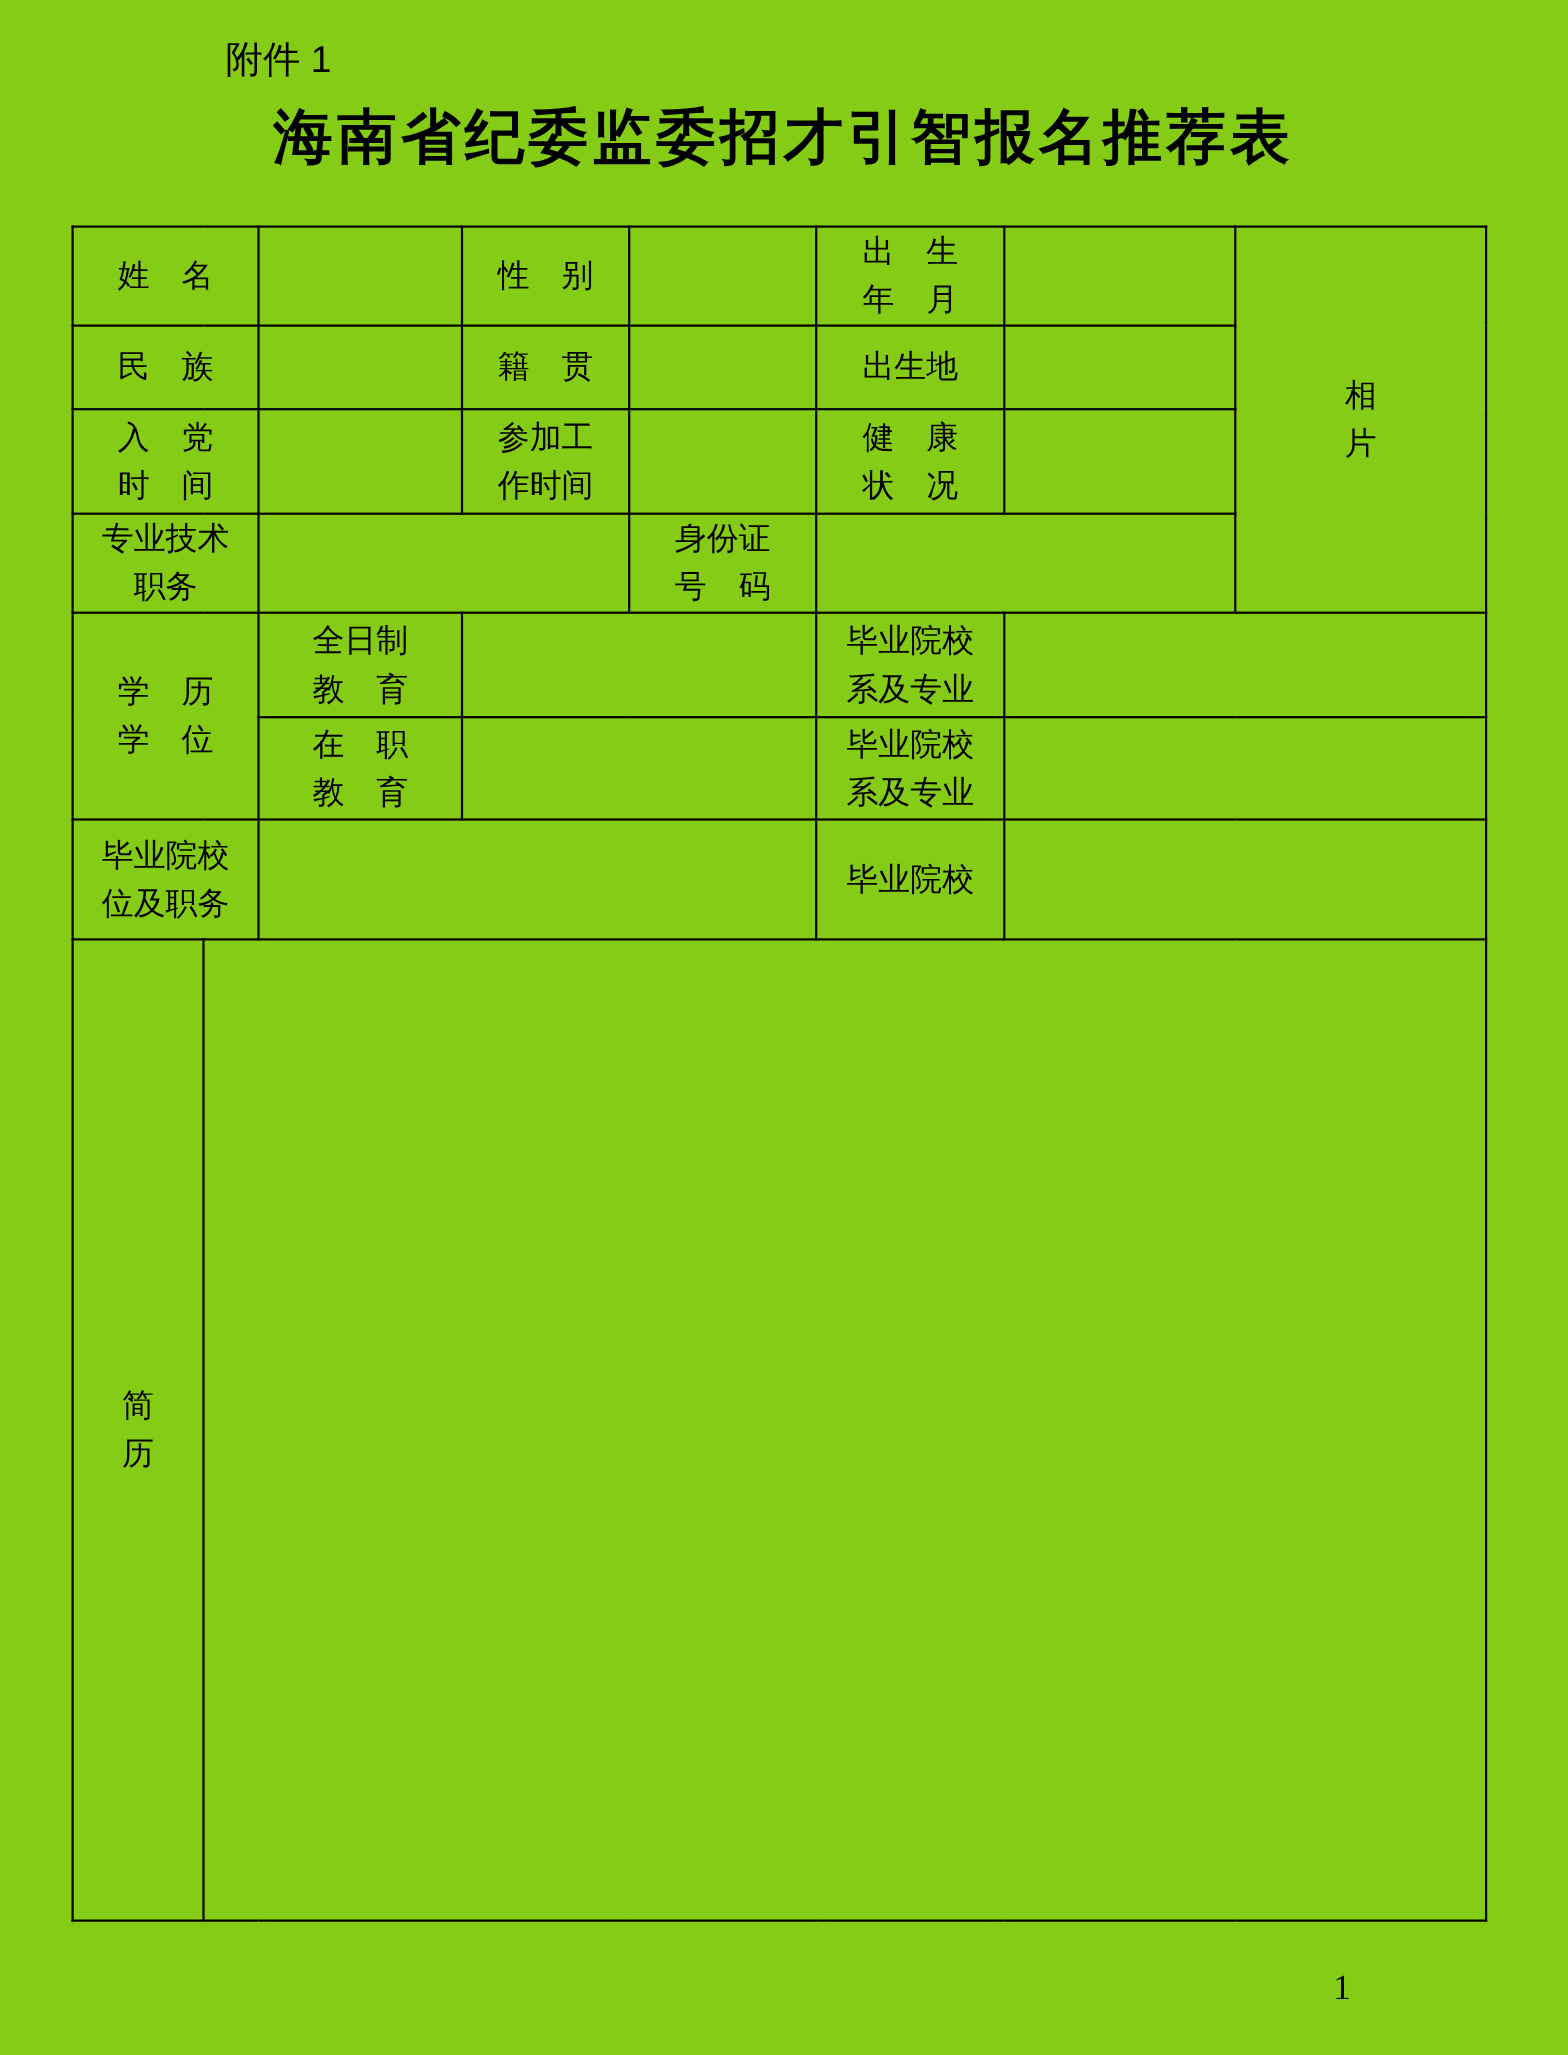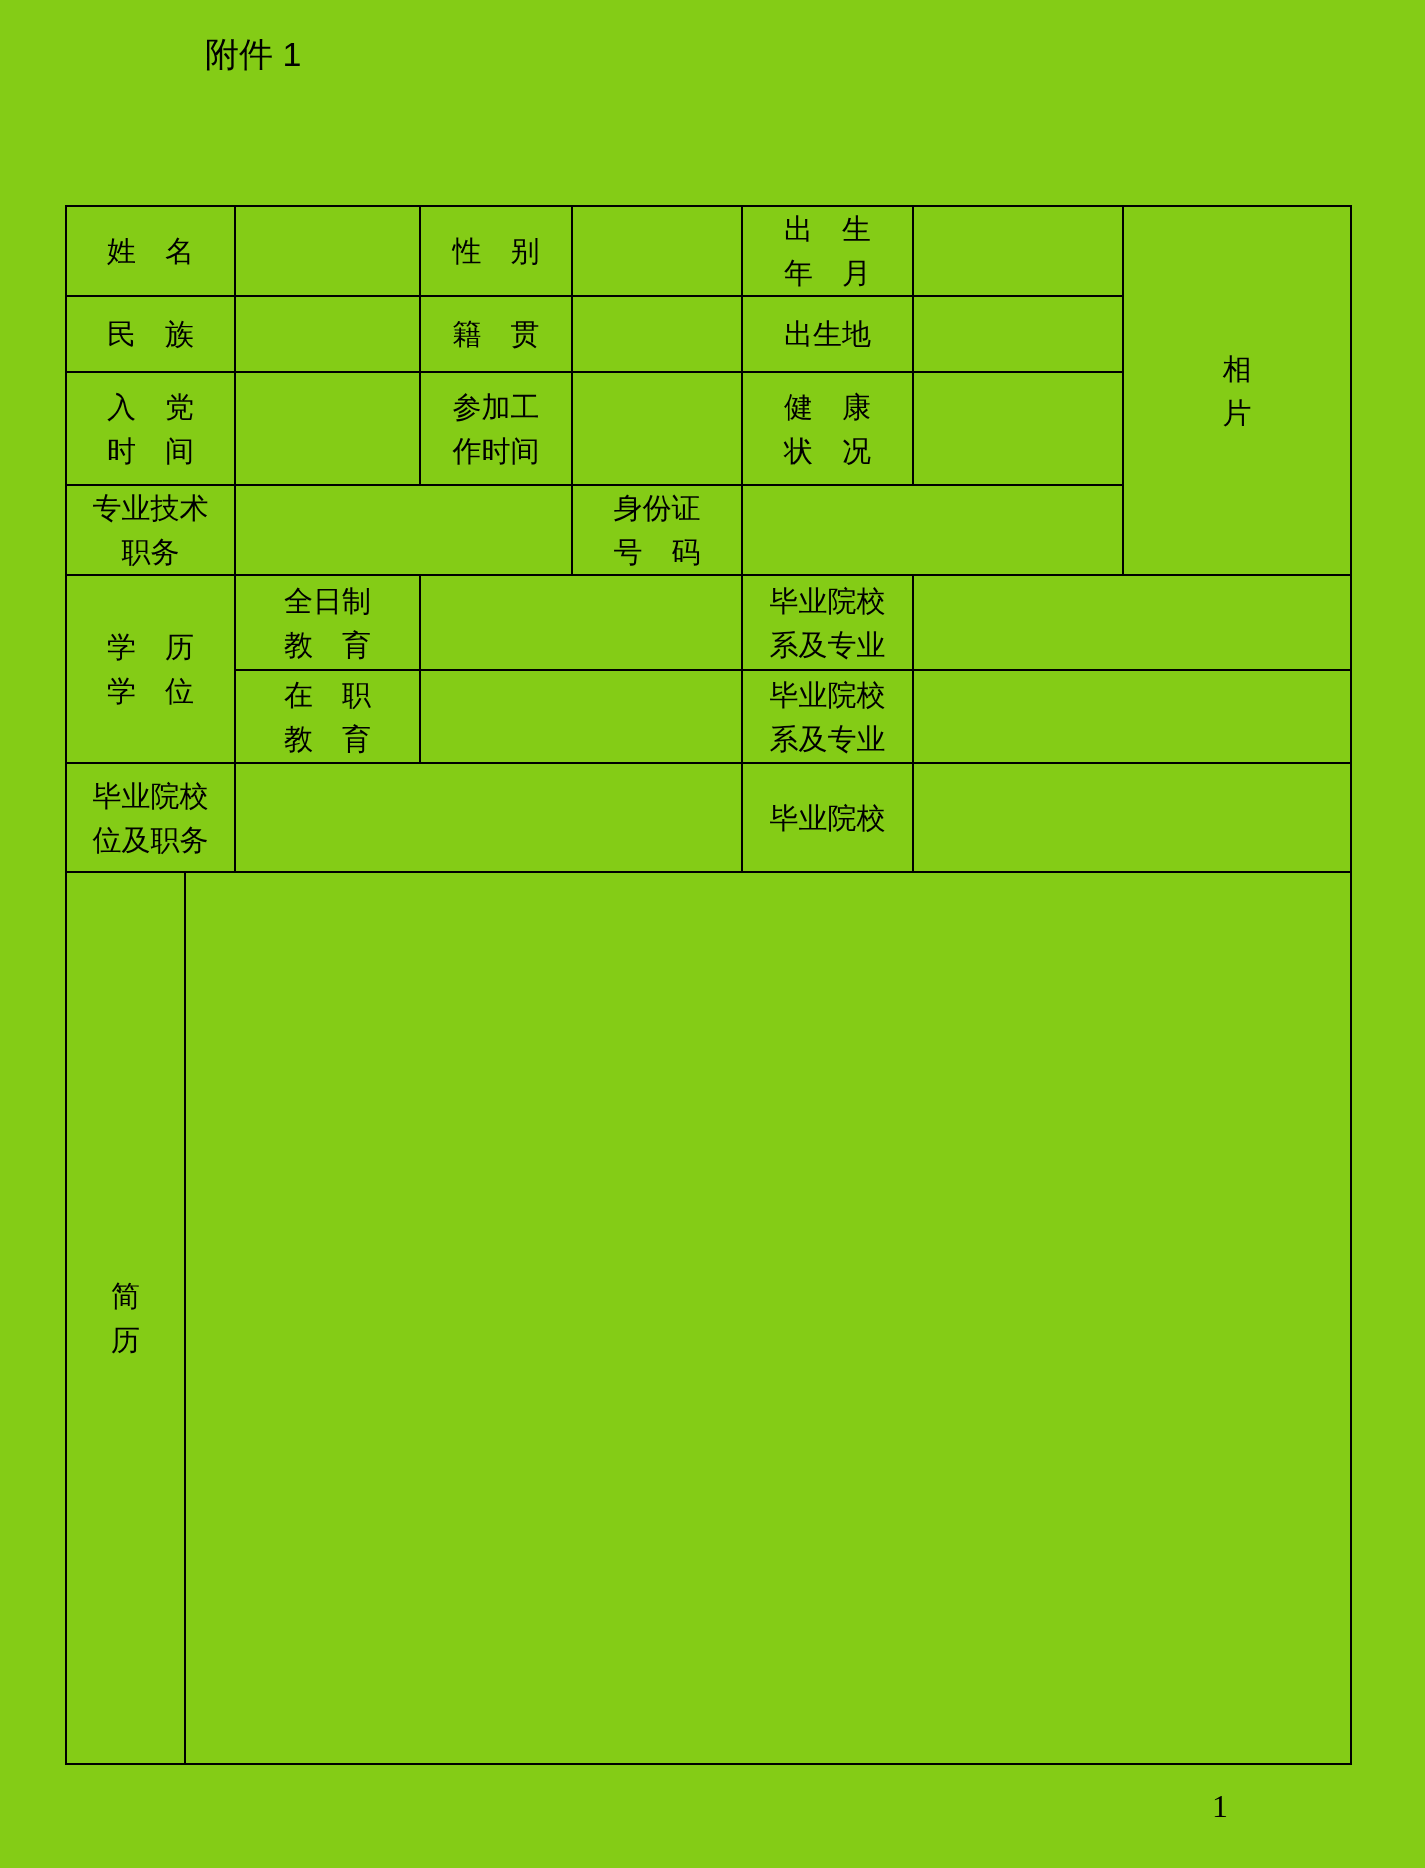--- a/index.html
+++ b/index.html
@@ -77,20 +77,21 @@
     color: #000000;
   }
 </style>
 </head>
 <body>
 
 <div class="page">
 
   <div class="attachment">附件 1</div>
 
+  <h1 class="title">海南省纪委监委招才引智报名推荐表</h1>
 
   <table class="form-table">
     <colgroup>
       <col style="width:119px">
       <col style="width:50px">
       <col style="width:185px">
       <col style="width:152px">
       <col style="width:170px">
       <col style="width:171px">
       <col style="width:210px">
@@ -109,21 +110,21 @@
 片</td>
       </tr>
       <tr style="height:76px">
         <td colspan="2">民　族</td>
         <td></td>
         <td>籍　贯</td>
         <td></td>
         <td>出生地</td>
         <td></td>
       </tr>
-      <tr style="height:113px">
+      <tr style="height:95px">
         <td colspan="2">入　党
 时　间</td>
         <td></td>
         <td>参加工
 作时间</td>
         <td></td>
         <td>健　康
 状　况</td>
         <td></td>
       </tr>

